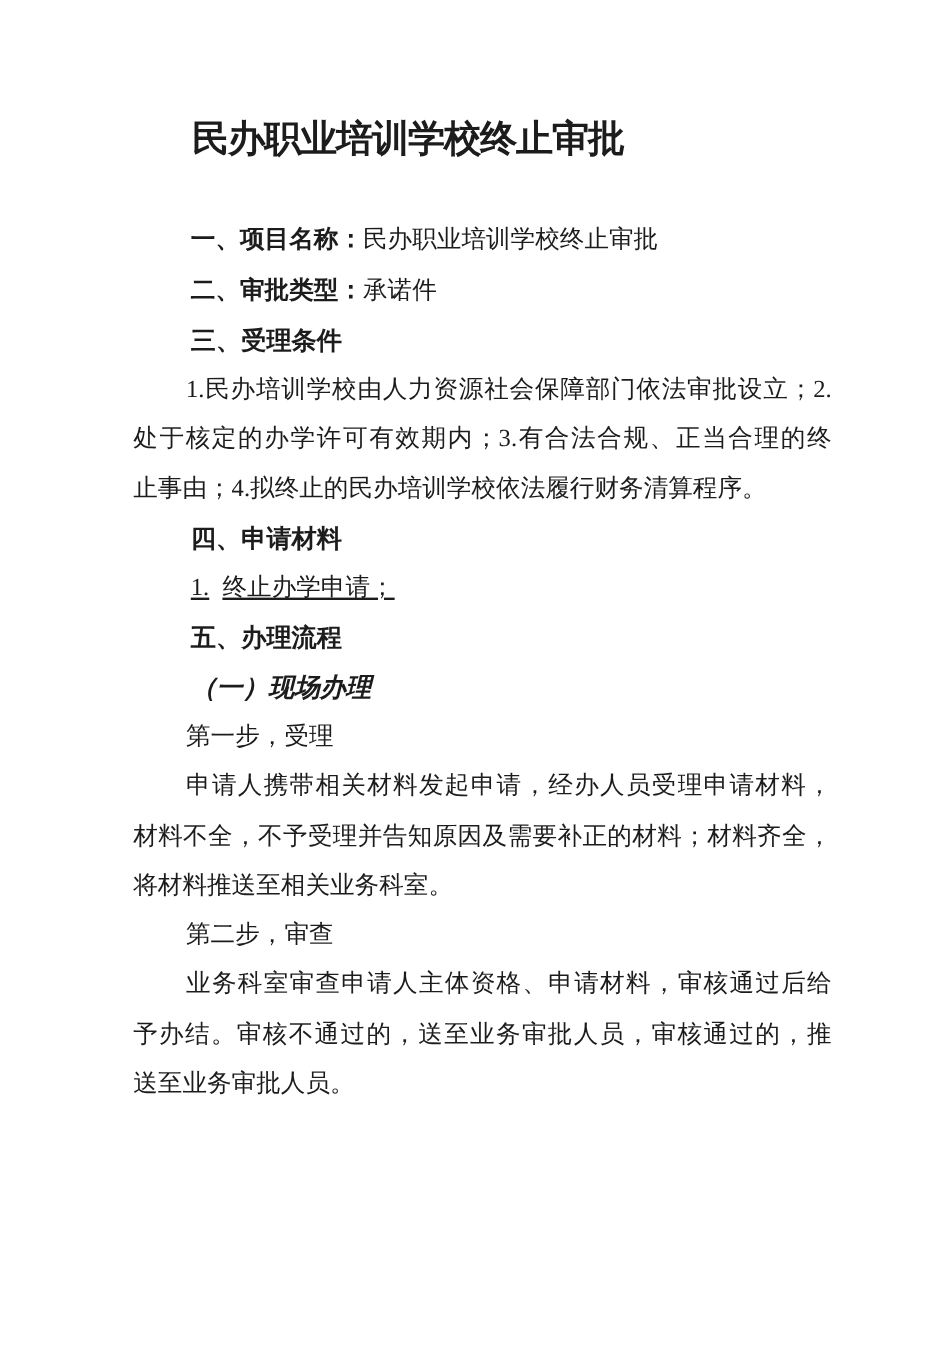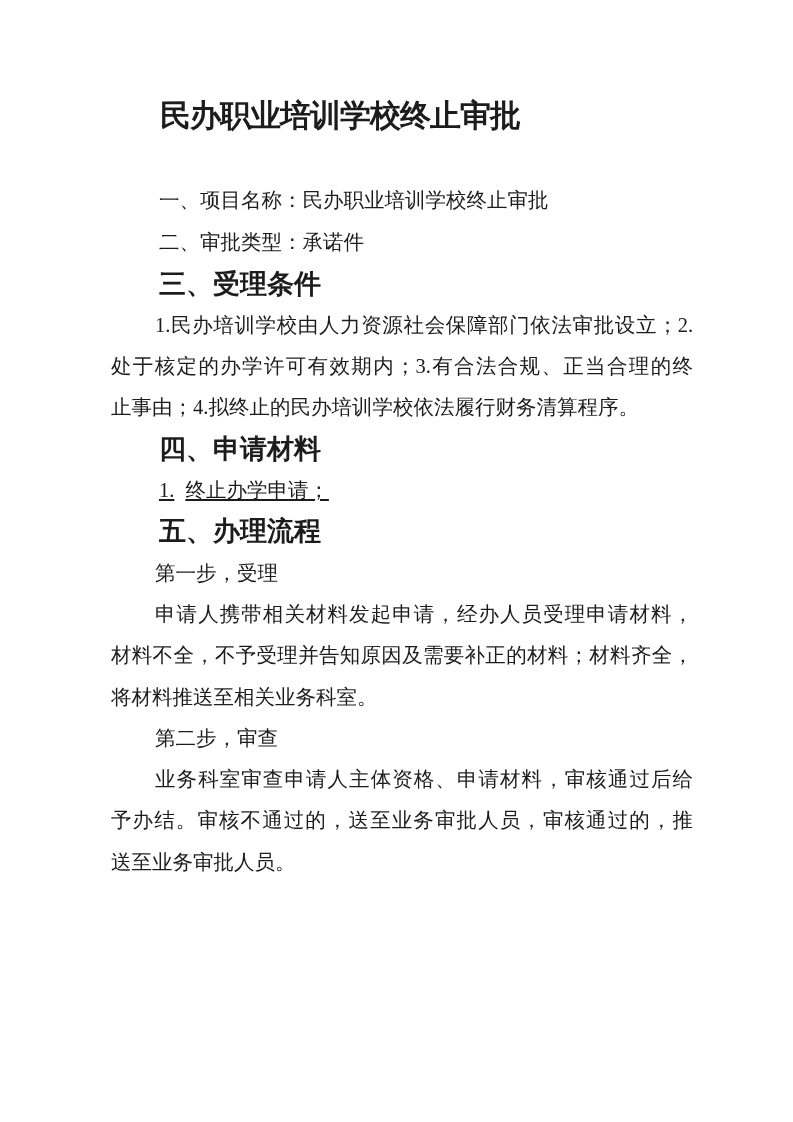--- a/index.html
+++ b/index.html
@@ -34,28 +34,28 @@
     font-family: "Liberation Serif", serif;
     font-size: 20.5px;
     line-height: 41.3px;
   }
   .content div { margin: 0; padding: 0; }
 
   
   .heading {
     font-family: "Liberation Sans", sans-serif;
     font-weight: 700;
-    font-size: 27px;
+    font-size: 21px;
     text-indent: 48px;
   }
   
   .field { text-indent: 48px; }
   .field .label {
     font-family: "Liberation Sans", sans-serif;
-    font-weight: 400;
+    font-weight: 700;
     font-size: 20.5px;
   }
   .field .value { font-family: "Liberation Serif", serif; }
 
   
   .subheading {
     font-family: "Liberation Serif", serif;
     font-weight: 700;
     font-style: italic;
     font-size: 21.5px;
@@ -101,20 +101,21 @@
     <div class="pline last">止事由；4.拟终止的民办培训学校依法履行财务清算程序。</div>
 
     <div class="heading">四、申请材料</div>
 
     <div class="list-item">
       <span class="num">1.</span><span>终止办学申请；</span>
     </div>
 
     <div class="heading">五、办理流程</div>
 
+    <div class="subheading">（一）现场办理</div>
 
     <div class="step-title">第一步，受理</div>
     <div class="pline first">申请人携带相关材料发起申请，经办人员受理申请材料，</div>
     <div class="pline">材料不全，不予受理并告知原因及需要补正的材料；材料齐全，</div>
     <div class="pline last">将材料推送至相关业务科室。</div>
 
     <div class="step-title">第二步，审查</div>
     <div class="pline first">业务科室审查申请人主体资格、申请材料，审核通过后给</div>
     <div class="pline">予办结。审核不通过的，送至业务审批人员，审核通过的，推</div>
     <div class="pline last">送至业务审批人员。</div>

